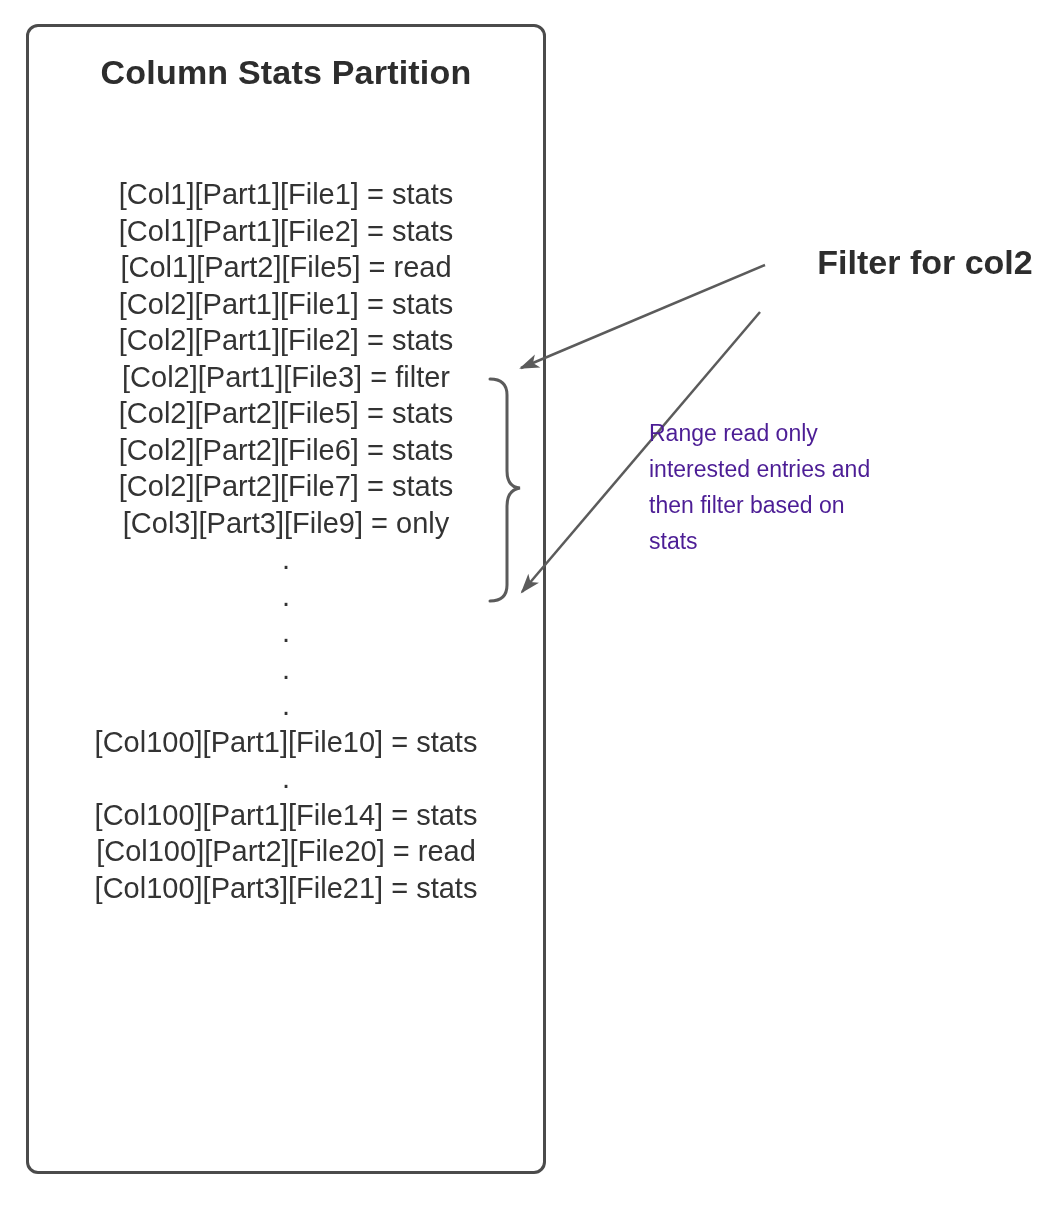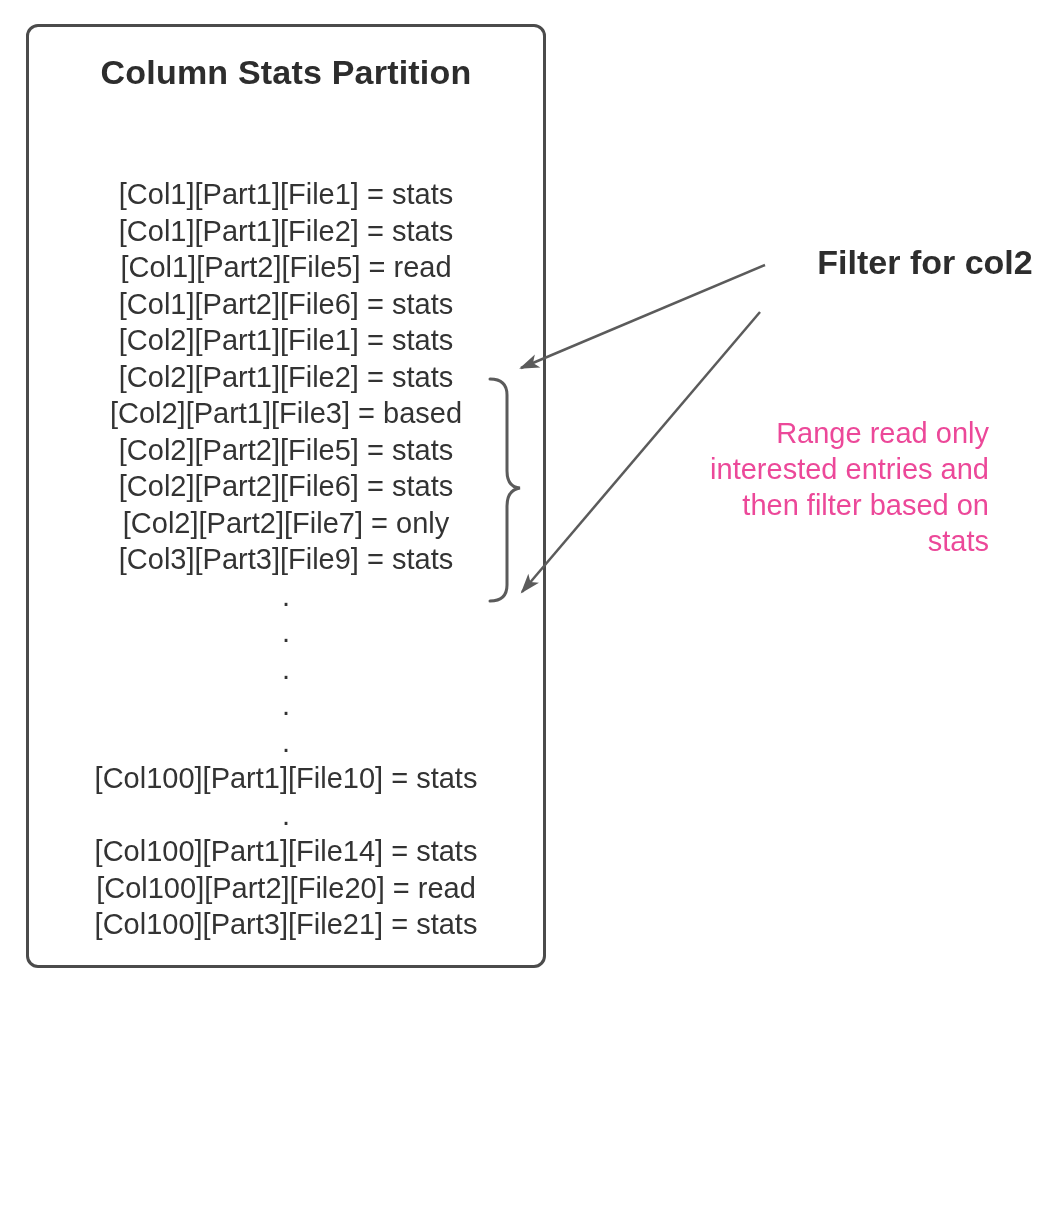--- a/index.html
+++ b/index.html
@@ -12,21 +12,21 @@
     height: 1206px;
     position: relative;
     font-family: "Liberation Sans", sans-serif;
     overflow: hidden;
   }
   .partition-box {
     position: absolute;
     left: 26px;
     top: 24px;
     width: 520px;
-    height: 944px;
+    height: 1150px;
     box-sizing: border-box;
     border: 3px solid #4b4b4b;
     border-radius: 12px;
     background: #ffffff;
   }
   .partition-title {
     position: absolute;
     top: 26px;
     left: 0;
     right: 0;
@@ -59,24 +59,24 @@
     font-weight: bold;
     color: #2d2d2d;
     white-space: nowrap;
   }
   .range-note {
     position: absolute;
     left: 819px;
     top: 415px;
     transform: translateX(-50%);
     width: 340px;
-    text-align: right;
-    font-size: 29px;
+    text-align: left;
+    font-size: 23px;
     line-height: 36px;
-    color: #ec4899;
+    color: #4c1d95;
     white-space: pre-line;
   }
   .overlay-svg {
     position: absolute;
     left: 0;
     top: 0;
     width: 1062px;
     height: 1206px;
     pointer-events: none;
   }
@@ -89,36 +89,35 @@
 
   <div class="entries">
 
       <div class="entry-row">[Col1][Part1][File1] = stats</div>
 
       <div class="entry-row">[Col1][Part1][File2] = stats</div>
 
 
       <div class="entry-row">[Col1][Part2][File5] = read</div>
 
-      <div class="entry-row">[Col1][Part2][File6] = stats</div>
 
 
       <div class="entry-row">[Col2][Part1][File1] = stats</div>
 
       <div class="entry-row">[Col2][Part1][File2] = stats</div>
 
-      <div class="entry-row">[Col2][Part1][File3] = based</div>
+      <div class="entry-row">[Col2][Part1][File3] = filter</div>
 
       <div class="entry-row">[Col2][Part2][File5] = stats</div>
 
       <div class="entry-row">[Col2][Part2][File6] = stats</div>
 
-      <div class="entry-row">[Col2][Part2][File7] = only</div>
+      <div class="entry-row">[Col2][Part2][File7] = stats</div>
 
-      <div class="entry-row">[Col3][Part3][File9] = stats</div>
+      <div class="entry-row">[Col3][Part3][File9] = only</div>
 
       <div class="entry-row">.</div>
 
       <div class="entry-row">.</div>
 
       <div class="entry-row">.</div>
 
       <div class="entry-row">.</div>
 
       <div class="entry-row">.</div>

